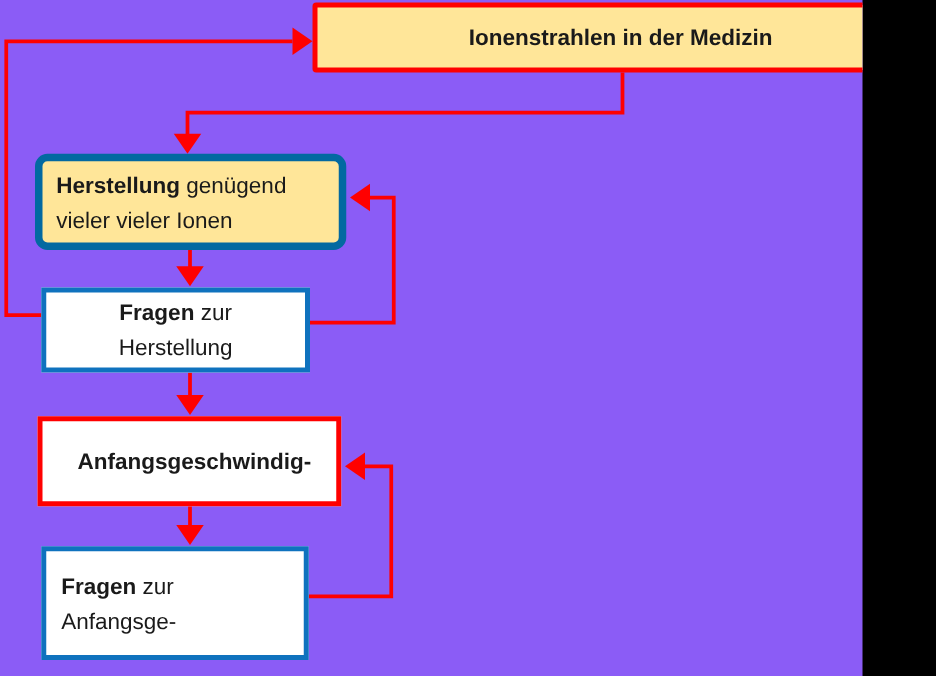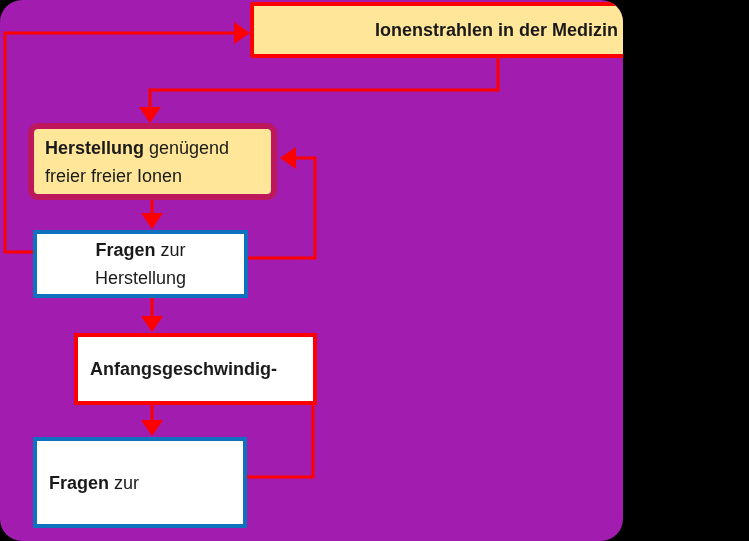--- a/index.html
+++ b/index.html
@@ -2,27 +2,26 @@
 <html><head>
 <meta charset="utf-8">
 <style>
   html, body {
     margin: 0;
     padding: 0;
     background: #000;
   }
   .stage {
     position: relative;
-    width: 623px;
+    width: 690px;
     height: 541px;
-    background: #a21caf;
+    background: #8b5cf6;
     overflow: hidden;
     font-family: "Liberation Sans", sans-serif;
     color: #1a1a1a;
-    border-radius: 22px;
   }
   .connectors {
     position: absolute;
     left: 0; top: 0;
     width: 749px; height: 541px;
     z-index: 1;
   }
   .node {
     position: absolute;
     z-index: 2;
@@ -44,37 +43,36 @@
     border: 4px solid #FF0000;
     border-radius: 3px;
     align-items: center;
     text-align: center;
     font-weight: 700;
   }
   .herstellung-box {
     left: 28px; top: 123px;
     width: 249px; height: 77px;
     background: #FFE699;
-    border: 6px solid #be185d;
+    border: 6px solid #0369a1;
     border-radius: 10px;
     padding-left: 11px;
   }
   .fragen-herstellung-box {
     left: 33px; top: 230px;
     width: 215px; height: 68px;
     border: 4px solid #0F72BE;
     align-items: center;
     text-align: center;
   }
   .anfang-box {
     left: 30px; top: 333px;
     width: 243px; height: 72px;
     border: 4px solid #FF0000;
-    padding-left: 12px;
-    margin-left: 44px;
+    padding-left: 28px;
   }
   .fragen-anfang-box {
     left: 33px; top: 437px;
     width: 214px; height: 91px;
     border: 4px solid #0F72BE;
     padding-left: 12px;
   }
 </style>
 </head>
 <body>
@@ -120,33 +118,34 @@
   </svg>
 
   <div class="node title-box">
     <div class="ln">Ionenstrahlen in der Medizin</div>
   </div>
 
   <div class="node herstellung-box">
     <div class="ln">
       <span class="bold">Herstellung</span><span> genügend</span>
     </div>
-    <div class="ln">freier freier Ionen</div>
+    <div class="ln">vieler vieler Ionen</div>
   </div>
 
   <div class="node fragen-herstellung-box">
     <div class="ln">
       <span class="bold">Fragen</span><span> zur</span>
     </div>
     <div class="ln">Herstellung</div>
   </div>
 
   <div class="node anfang-box">
     <div class="ln bold">Anfangsgeschwindig-</div>
   </div>
 
   <div class="node fragen-anfang-box">
     <div class="ln">
       <span class="bold">Fragen</span><span> zur</span>
     </div>
+    <div class="ln">Anfangsge-</div>
   </div>
 
 </div>
 
 </body></html>

